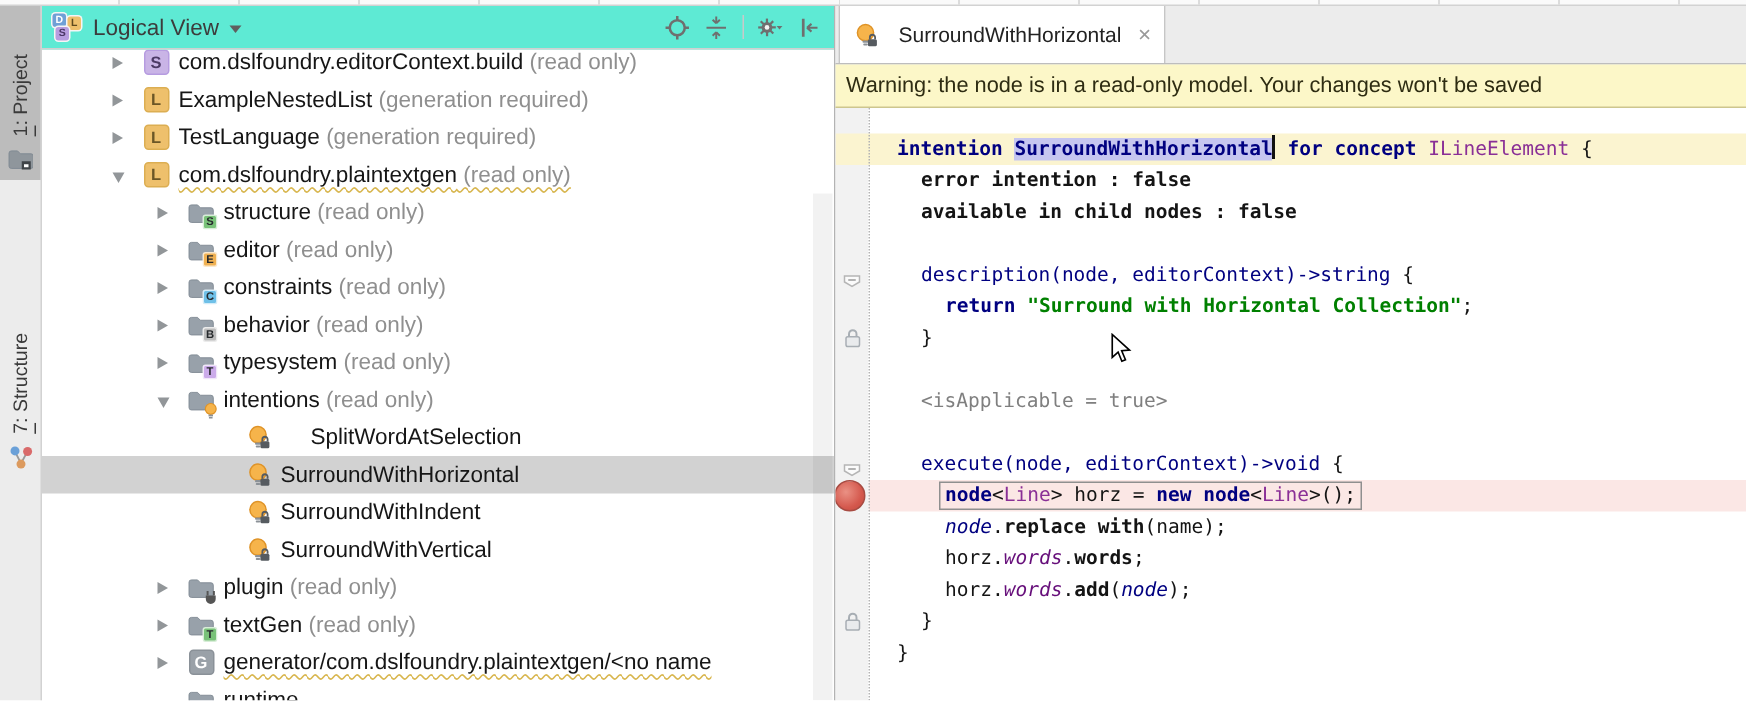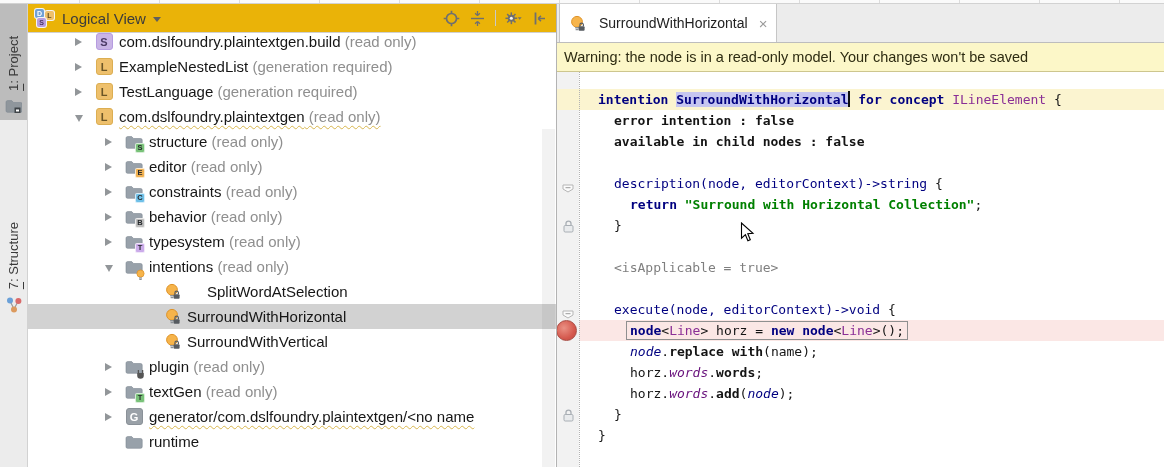--- a/index.html
+++ b/index.html
@@ -14,21 +14,21 @@
     border-right:1px solid #d2d2d2;box-sizing:border-box;}
   .atab{position:absolute;left:0;width:27px;display:flex;flex-direction:column;align-items:center;
     justify-content:flex-end;gap:7px;padding-bottom:6px;box-sizing:border-box;cursor:default;}
   .atab.active{background:#bcbcbc;}
   .atab-label{writing-mode:vertical-rl;transform:rotate(180deg);font-size:13px;color:#3a3a3a;white-space:nowrap;}
   .atab-label u{text-underline-offset:2px;}
   .atab-icon{width:17px;height:16px;position:relative;}
   
   .project-panel{position:absolute;left:28px;top:4px;width:529px;height:463px;background:#fff;
     border-right:1px solid #b3b3b3;box-sizing:border-box;overflow:hidden;}
-  .panel-header{height:29px;background:#eab308;border-bottom:1px solid #d0d0d0;display:flex;
+  .panel-header{height:29px;background:#5eead4;border-bottom:1px solid #d0d0d0;display:flex;
     align-items:center;padding:0 8px 0 7px;box-sizing:border-box;position:relative;z-index:5;}
   .pv-title{font-size:15px;color:#3c3c3c;margin-left:7px;}
   .dd-caret{width:0;height:0;border-left:4.5px solid transparent;border-right:4.5px solid transparent;
     border-top:5px solid #5f5f5f;margin-left:7px;margin-top:2px;}
   .hdr-icons{margin-left:auto;display:flex;align-items:center;gap:9px;}
   .hdr-icons .hicon{width:17px;height:17px;display:flex;align-items:center;justify-content:center;}
   .hdr-sep{width:1px;height:16px;background:#c9c9c9;}
   .dsl-logo{position:relative;width:20px;height:19px;flex:0 0 20px;}
   .dsl-sq{position:absolute;width:9px;height:9px;border-radius:2px;font:bold 7px "Liberation Sans",sans-serif;
     display:flex;align-items:center;justify-content:center;box-shadow:0 0 0 1px #f5f5f5;}
@@ -160,21 +160,21 @@
         </span>
     </span>
   </div>
   <div class="tree">
     <div class="tree-inner" id="tree">
         <div class="trow" style="padding-left: 47px;">
           <span class="arr arr-r"></span>
           <span class="ticon">
             <span class="tile" style="background:#c9b4e6;border:1px solid #b69ce0;color:#4c3a66">S</span>
           </span>
-          <span class=""><span class="tlabel">com.dslfoundry.plaintextgen.build</span><span class="tsuffix"> (read only)</span></span>
+          <span class=""><span class="tlabel">com.dslfoundry.editorContext.build</span><span class="tsuffix"> (read only)</span></span>
         </div>
         <div class="trow" style="padding-left: 47px;">
           <span class="arr arr-r"></span>
           <span class="ticon">
             <span class="tile" style="background:#eec06c;border:1px solid #dcae52;color:#6b5626">L</span>
           </span>
           <span class=""><span class="tlabel">ExampleNestedList</span><span class="tsuffix"> (generation required)</span></span>
         </div>
         <div class="trow" style="padding-left: 47px;">
           <span class="arr arr-r"></span>
@@ -270,20 +270,32 @@
           <span class="ticon">
             <svg width="17" height="17" viewBox="0 0 17 17">
               <circle cx="8" cy="6.8" r="5.4" fill="#f6b44b" stroke="#df9327" stroke-width="1"></circle>
  <rect x="6" y="12" width="4" height="1.5" rx=".7" fill="#8b9197"></rect>
  <rect x="6.5" y="14" width="3" height="1.3" rx=".6" fill="#8b9197"></rect>
               <rect x="9.6" y="11.2" width="6" height="4.6" rx="1" fill="#565b60"></rect>
  <path d="M10.9 11.2 v-1.3 a1.75 1.75 0 0 1 3.5 0 v1.3" fill="none" stroke="#565b60" stroke-width="1.2"></path>
             </svg>
           </span>
           <span class=""><span class="tlabel">SurroundWithHorizontal</span></span>
+        </div>
+        <div class="trow" style="padding-left: 135px;">
+          <span class="ticon">
+            <svg width="17" height="17" viewBox="0 0 17 17">
+              <circle cx="8" cy="6.8" r="5.4" fill="#f6b44b" stroke="#df9327" stroke-width="1"></circle>
+ <rect x="6" y="12" width="4" height="1.5" rx=".7" fill="#8b9197"></rect>
+ <rect x="6.5" y="14" width="3" height="1.3" rx=".6" fill="#8b9197"></rect>
+              <rect x="9.6" y="11.2" width="6" height="4.6" rx="1" fill="#565b60"></rect>
+ <path d="M10.9 11.2 v-1.3 a1.75 1.75 0 0 1 3.5 0 v1.3" fill="none" stroke="#565b60" stroke-width="1.2"></path>
+            </svg>
+          </span>
+          <span class=""><span class="tlabel">SurroundWithIndent</span></span>
         </div>
         <div class="trow" style="padding-left: 135px;">
           <span class="ticon">
             <svg width="17" height="17" viewBox="0 0 17 17">
               <circle cx="8" cy="6.8" r="5.4" fill="#f6b44b" stroke="#df9327" stroke-width="1"></circle>
  <rect x="6" y="12" width="4" height="1.5" rx=".7" fill="#8b9197"></rect>
  <rect x="6.5" y="14" width="3" height="1.3" rx=".6" fill="#8b9197"></rect>
               <rect x="9.6" y="11.2" width="6" height="4.6" rx="1" fill="#565b60"></rect>
  <path d="M10.9 11.2 v-1.3 a1.75 1.75 0 0 1 3.5 0 v1.3" fill="none" stroke="#565b60" stroke-width="1.2"></path>
             </svg>

